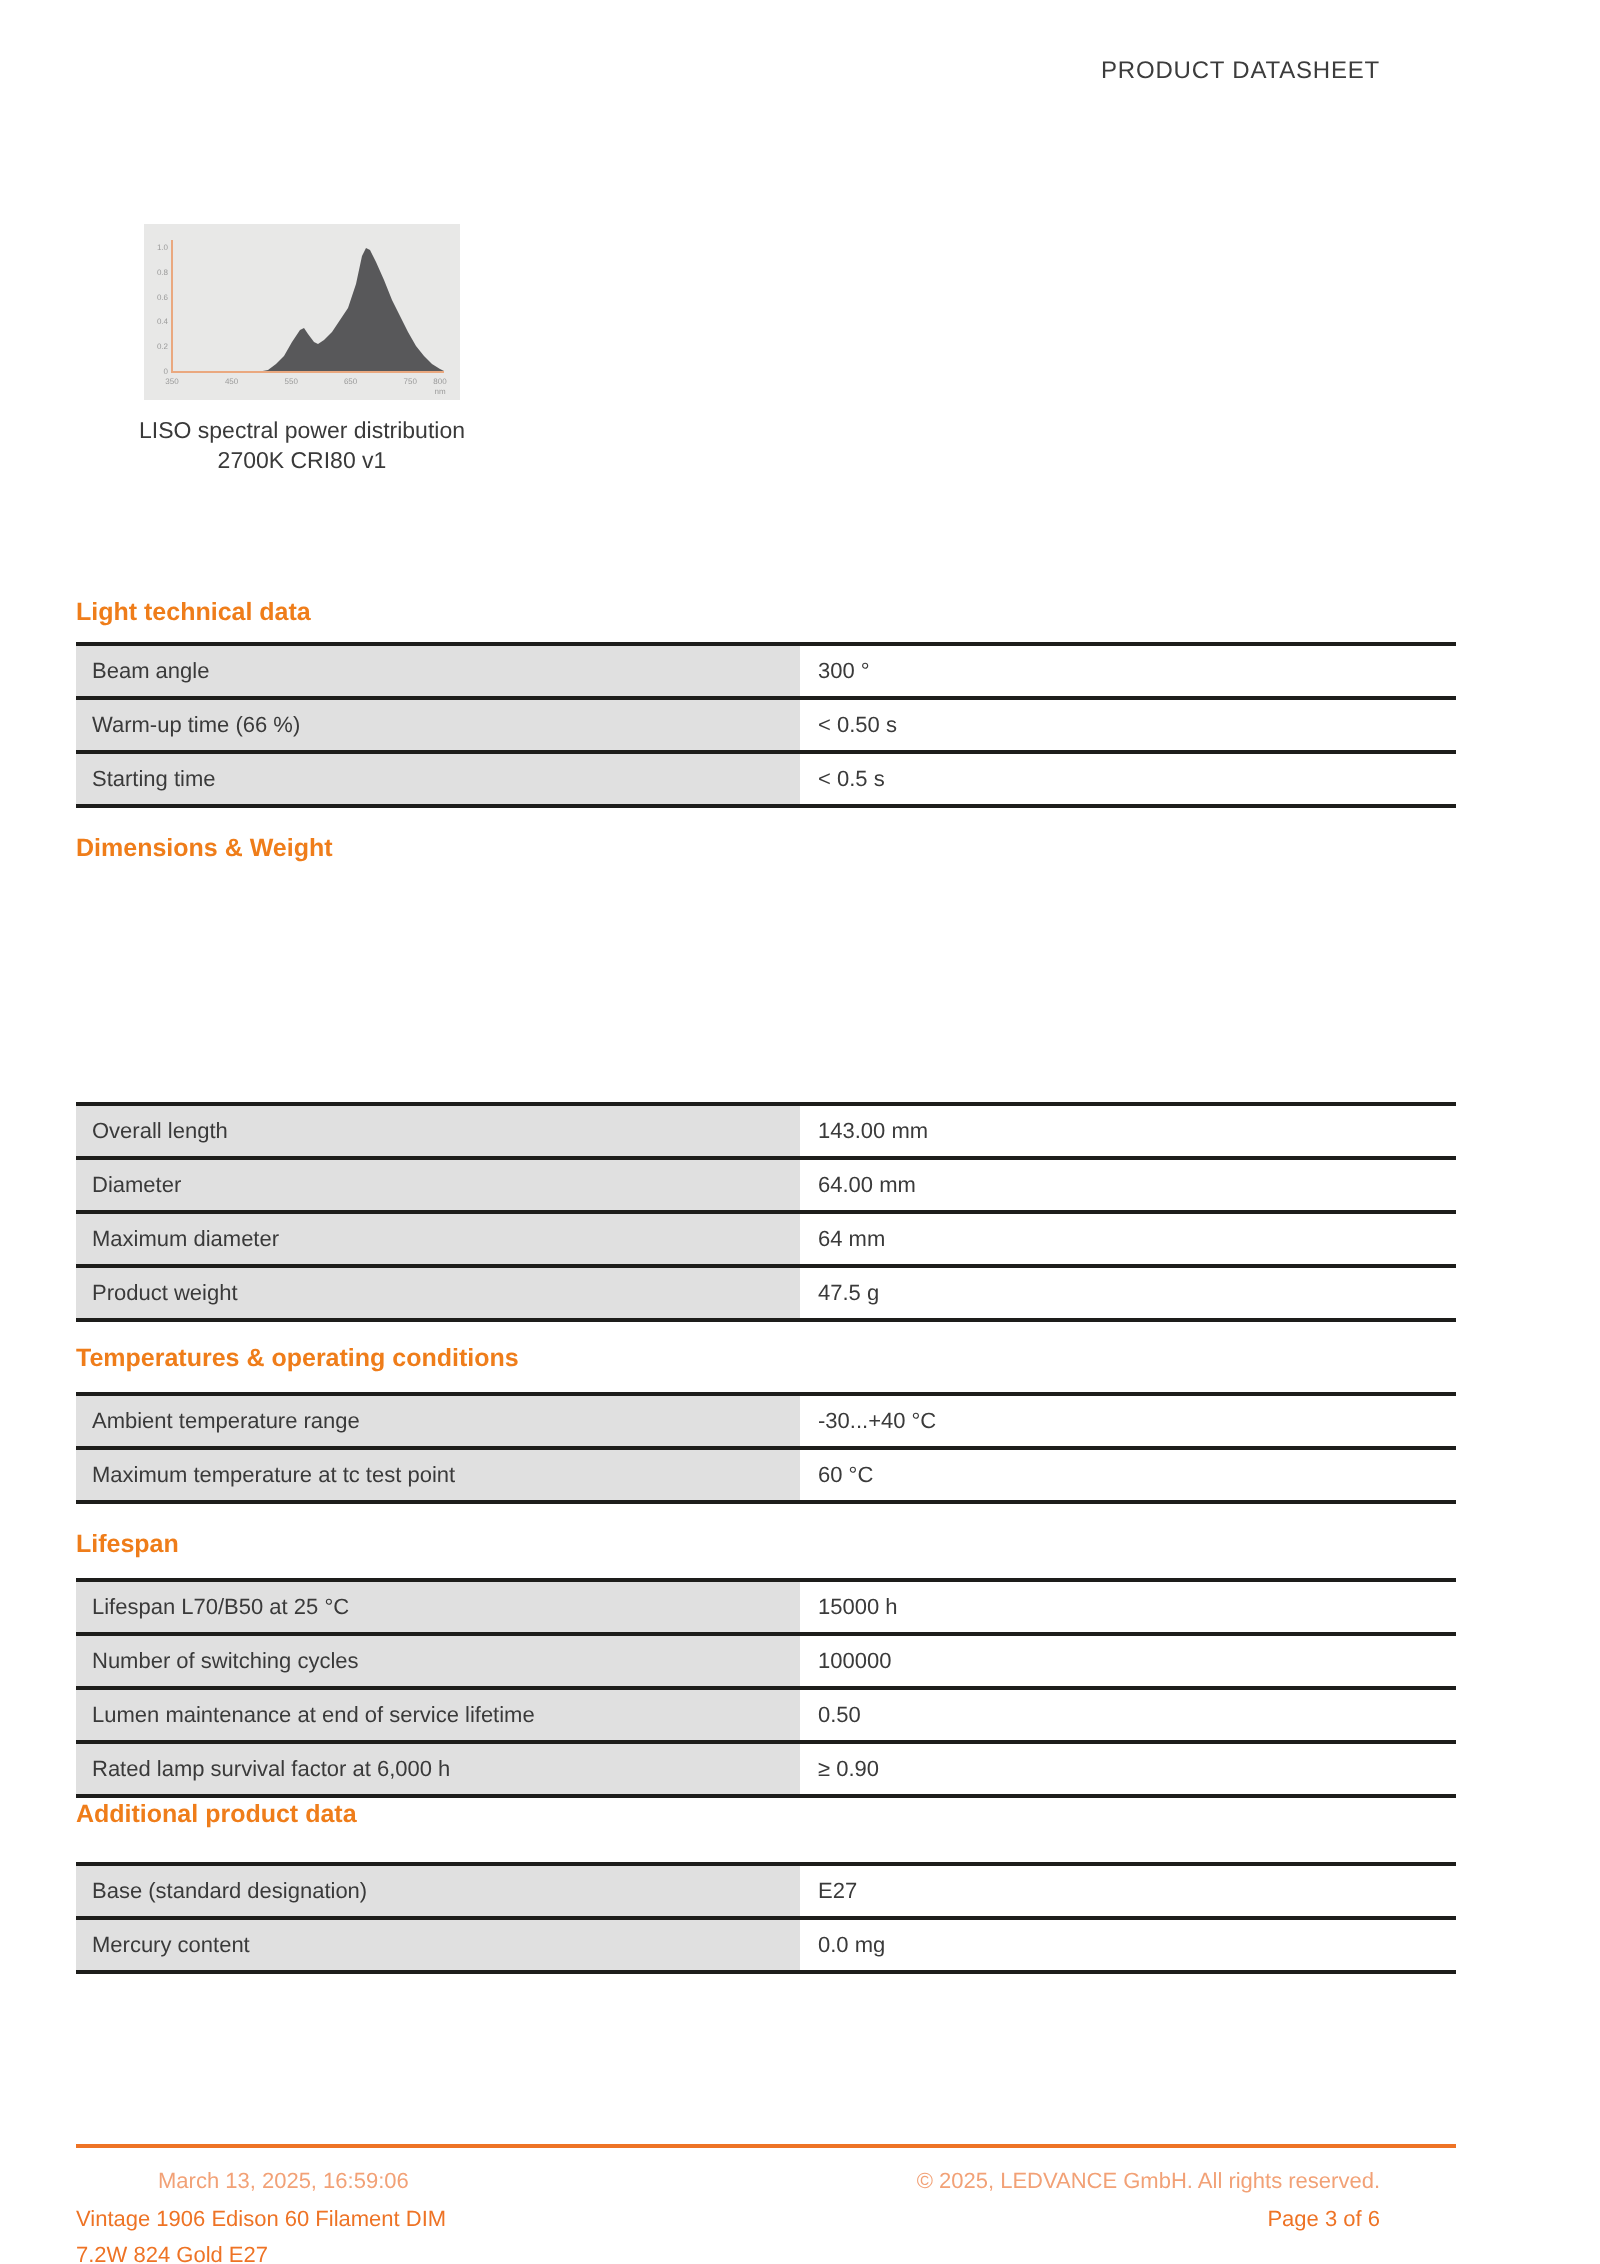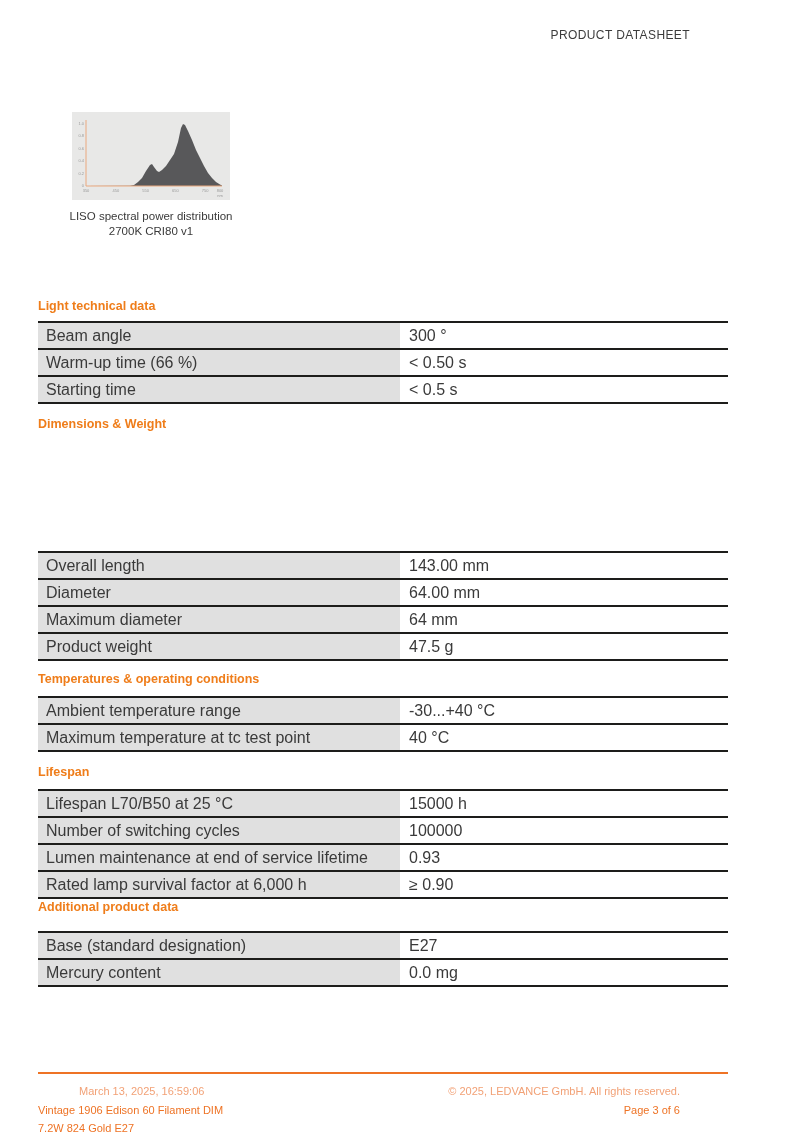--- a/index.html
+++ b/index.html
@@ -20,27 +20,27 @@
     font-size:11.5px;line-height:15px;color:#3a3a3a;
   }
   
   .sec-title{
     position:absolute;left:38px;margin:0;font-size:12.5px;font-weight:bold;color:#ef7d1a;
   }
   .tbl{
     position:absolute;left:38px;width:724px;border-bottom:2px solid #1d1d1b;
   }
   .row{display:flex;height:25px;border-top:2px solid #1d1d1b;}
-  .cell{display:flex;align-items:center;font-size:16px;color:#3a3a3a;}
+  .cell{display:flex;align-items:center;font-size:11px;color:#3a3a3a;}
   .cell.label{width:362px;background:#e0e0e0;padding-left:8px;box-sizing:border-box;}
   .cell.value{flex:1;background:#ffffff;padding-left:9px;box-sizing:border-box;}
   
   .footer-rule{position:absolute;left:38px;top:1072px;width:724px;height:2px;background:#ee7325;}
   .footer-left{position:absolute;left:38px;top:1082px;font-size:11px;line-height:18.5px;}
-  .footer-right{position:absolute;right:48px;top:1082px;font-size:11px;line-height:18.5px;text-align:right;}
+  .footer-right{position:absolute;right:38px;top:1082px;font-size:11px;line-height:18.5px;text-align:right;}
   .fo-light{color:#f2a176;padding-left:41px;}
   .fo-strong{color:#ee7325;}
 </style>
 </head>
 <body>
 
 <div class="page">
 
   <div class="pds-header">PRODUCT DATASHEET</div>
 
@@ -116,37 +116,37 @@
   </div>
 
   <h2 class="sec-title" style="top:672px">Temperatures &amp; operating conditions</h2>
   <div class="tbl" style="top:696px">
     <div class="row">
       <div class="cell label">Ambient temperature range</div>
       <div class="cell value">-30...+40 °C</div>
     </div>
     <div class="row">
       <div class="cell label">Maximum temperature at tc test point</div>
-      <div class="cell value">40 °C</div>
+      <div class="cell value">60 °C</div>
     </div>
   </div>
 
   <h2 class="sec-title" style="top:765px">Lifespan</h2>
   <div class="tbl" style="top:789px">
     <div class="row">
       <div class="cell label">Lifespan L70/B50 at 25 °C</div>
       <div class="cell value">15000 h</div>
     </div>
     <div class="row">
       <div class="cell label">Number of switching cycles</div>
       <div class="cell value">100000</div>
     </div>
     <div class="row">
       <div class="cell label">Lumen maintenance at end of service lifetime</div>
-      <div class="cell value">0.93</div>
+      <div class="cell value">0.50</div>
     </div>
     <div class="row">
       <div class="cell label">Rated lamp survival factor at 6,000 h</div>
       <div class="cell value">≥ 0.90</div>
     </div>
   </div>
 
   <h2 class="sec-title" style="top:900px">Additional product data</h2>
   <div class="tbl" style="top:931px">
     <div class="row">

